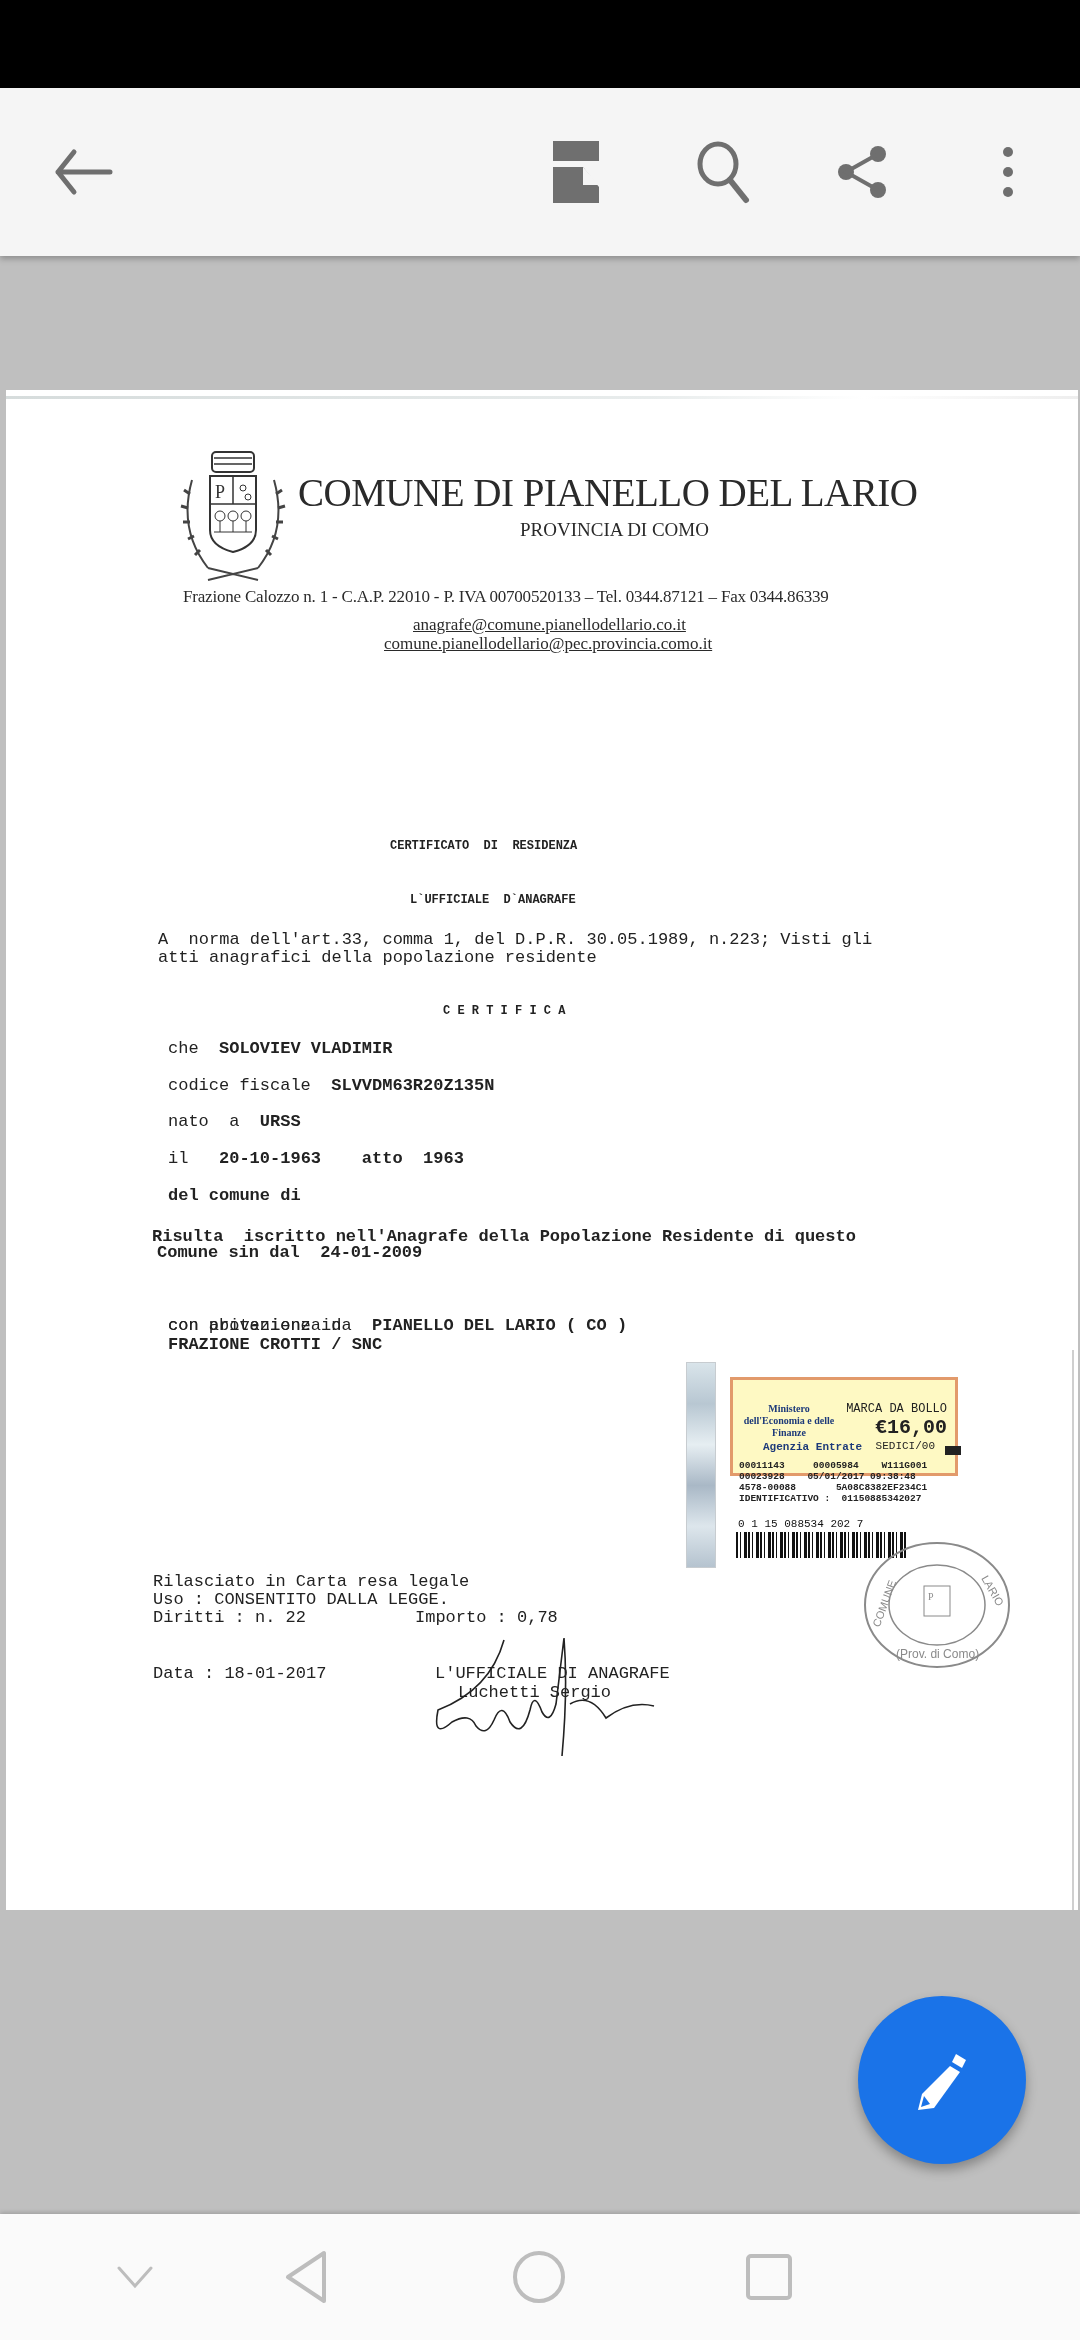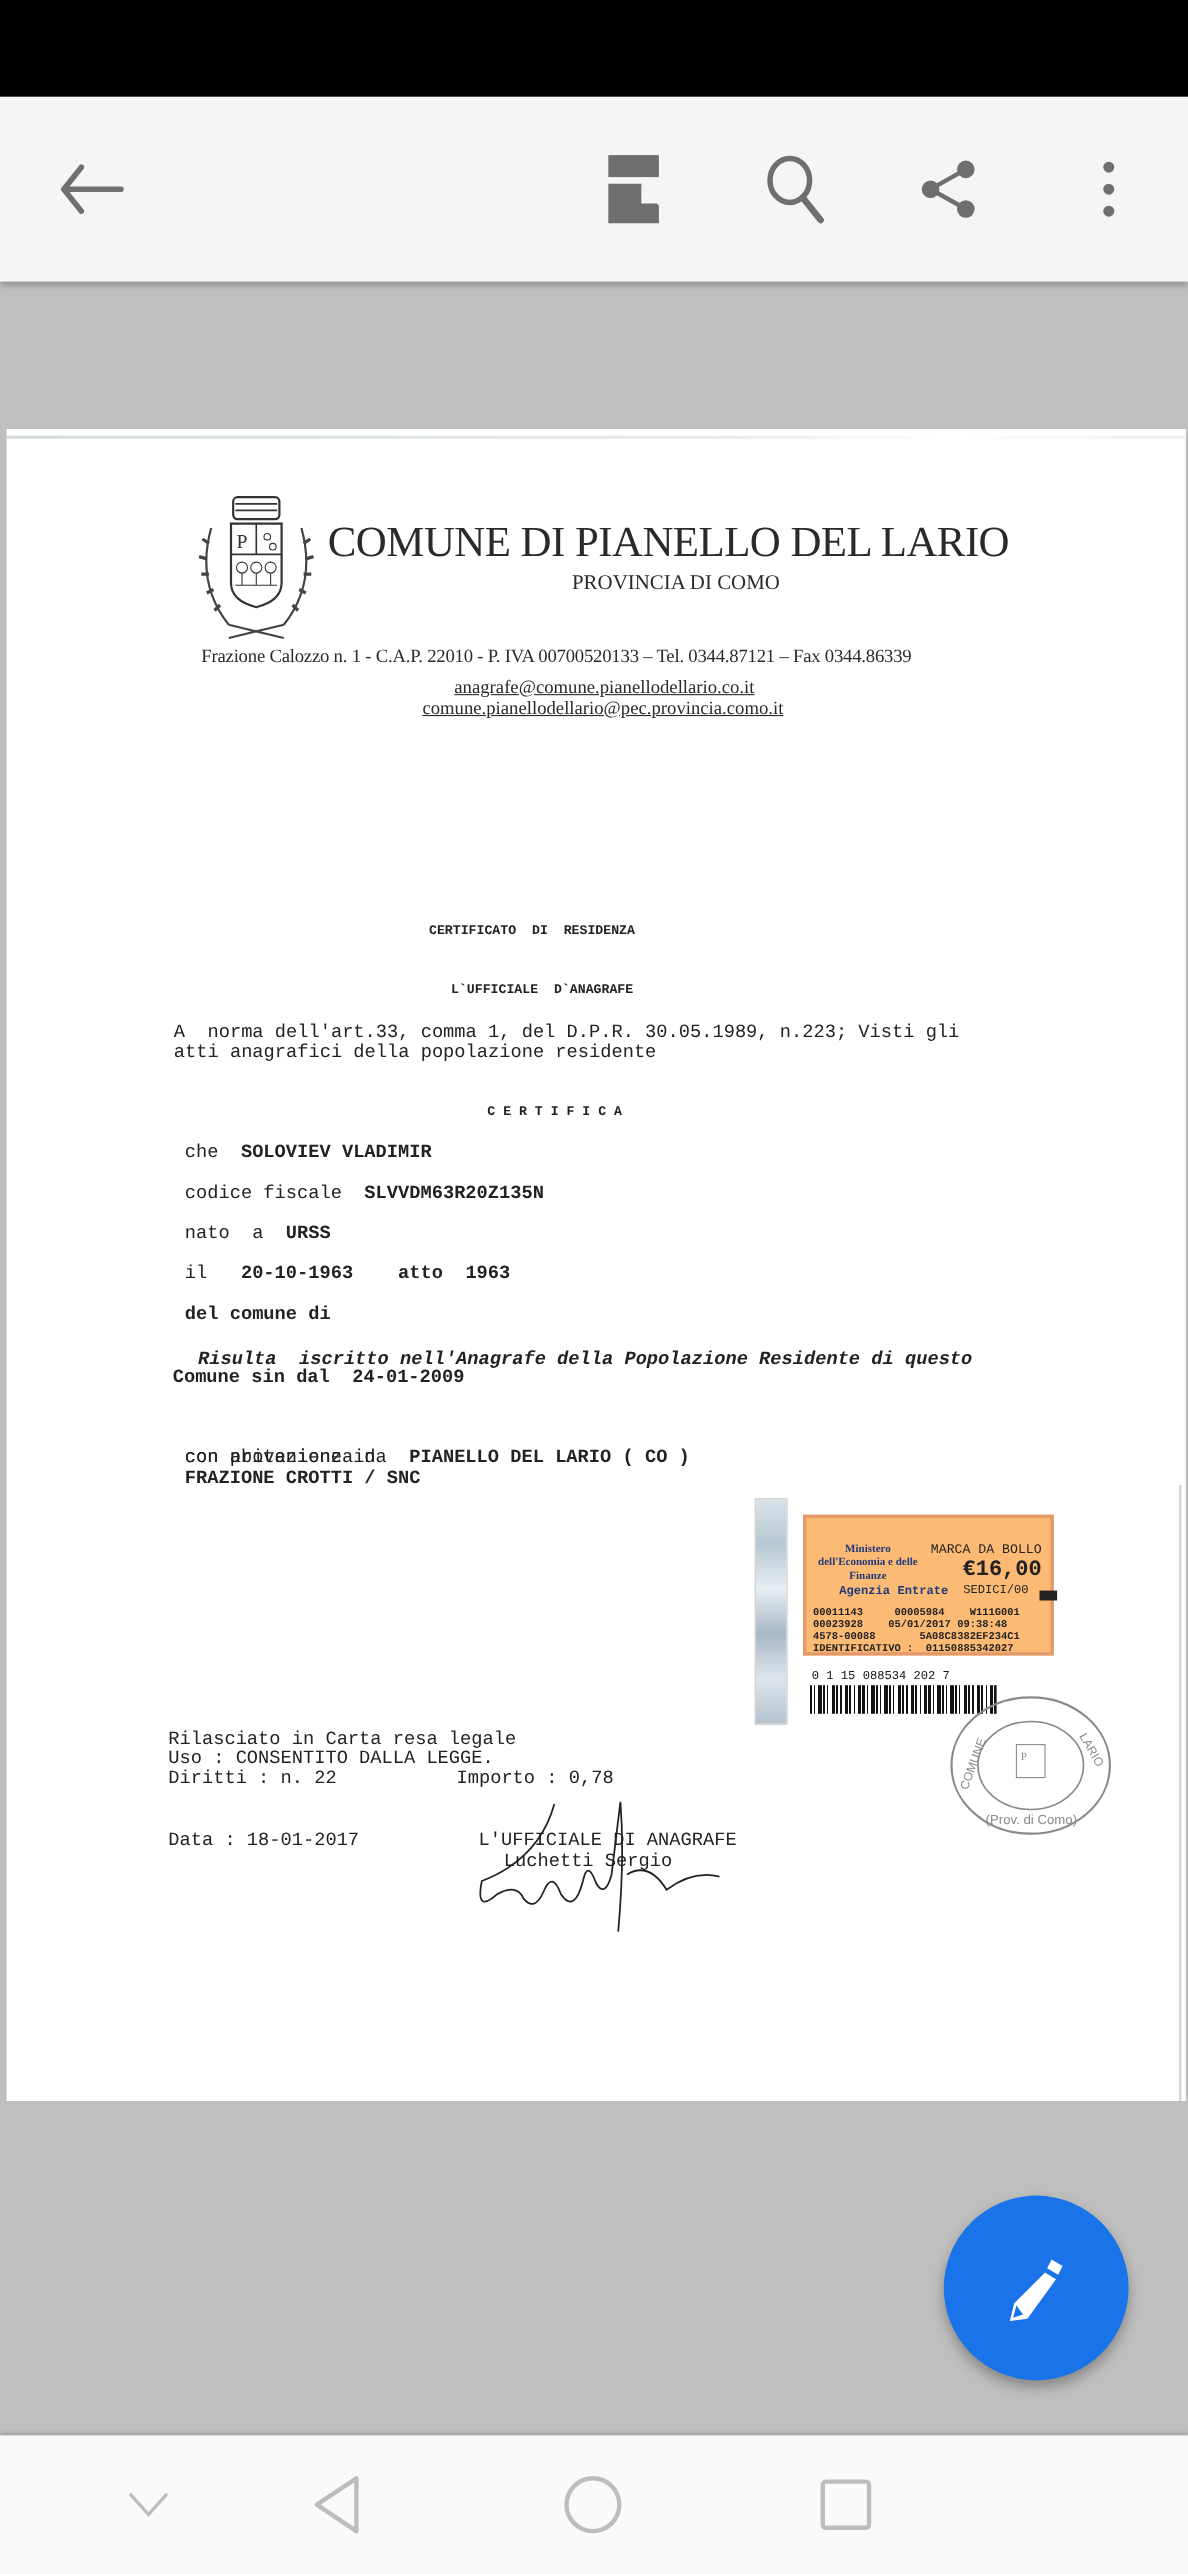--- a/index.html
+++ b/index.html
@@ -22,21 +22,21 @@
   .title-sub { left:520px; top:519px; font-size:19px; white-space:nowrap; }
   .address { left:183px; top:587px; font-size:17px; white-space:nowrap; letter-spacing:-0.2px; }
   .email1 { left:413px; top:615px; font-size:17px; text-decoration:underline; white-space:nowrap; }
   .email2 { left:384px; top:634px; font-size:17px; text-decoration:underline; white-space:nowrap; }
 
   .bold { font-weight:bold; }
   .center-head { font-weight:bold; font-size:12px; white-space:pre; }
 
   .stamp { position:absolute; left:686px; top:1362px; width:278px; height:200px; }
   .holo { position:absolute; left:0; top:0; width:28px; height:204px; background:linear-gradient(180deg,#d9e4ea,#b8c7d2 20%,#e6eef2 40%,#a9b8c6 60%,#dde6ec 80%,#b5c3cf); border:1px solid #c7ccd0; }
-  .marca { position:absolute; left:44px; top:15px; width:228px; height:128px; background:#fdba74; border:3px solid #e29a6b; box-sizing:border-box; font-family:"Liberation Mono", monospace; color:#222; }
+  .marca { position:absolute; left:44px; top:15px; width:228px; height:99px; background:#fef9c3; border:3px solid #e29a6b; box-sizing:border-box; font-family:"Liberation Mono", monospace; color:#222; }
   .marca .min { position:absolute; left:6px; top:23px; font-family:"Liberation Serif", serif; color:#1d3a7a; font-size:10px; font-weight:bold; line-height:12px; text-align:center; width:100px; }
   .marca .mdb { position:absolute; right:8px; top:22px; font-size:12px; }
   .marca .amt { position:absolute; right:8px; top:36px; font-size:20px; font-weight:bold; }
   .marca .sedici { position:absolute; right:20px; top:60px; font-size:11px; }
   .marca .black-tab { position:absolute; right:-6px; top:66px; width:16px; height:9px; background:#222; }
   .marca .agenzia { position:absolute; left:30px; top:62px; font-size:11px; color:#1d3a7a; font-weight:bold; line-height:11px; }
   .marca .codes { position:absolute; left:6px; top:80px; width:212px; font-size:9.5px; line-height:11px; font-weight:bold; white-space:pre; }
   .barcode-num { position:absolute; left:52px; top:156px; font-family:"Liberation Mono", monospace; font-size:11px; color:#111; white-space:pre; }
   .barcode { position:absolute; left:50px; top:170px; width:170px; height:26px; background:repeating-linear-gradient(90deg,#111 0 2px,#fff 2px 4px,#111 4px 5px,#fff 5px 8px,#111 8px 11px,#fff 11px 12px); }
 
@@ -124,21 +124,21 @@
 <div class="abs doc-mono center-head" style="left:410px; top:893px;">L`UFFICIALE  D`ANAGRAFE</div>
 <div class="abs doc-mono" style="left:158px; top:930px; white-space:pre;">A  norma dell'art.33, comma 1, del D.P.R. 30.05.1989, n.223; Visti gli</div>
 <div class="abs doc-mono" style="left:158px; top:948px; white-space:pre;">atti anagrafici della popolazione residente</div>
 <div class="abs doc-mono center-head" style="left:443px; top:1004px;">C E R T I F I C A</div>
 
 <div class="abs doc-mono" style="left:168px; top:1039px; white-space:pre;"><span>che</span>  <span class="bold">SOLOVIEV VLADIMIR</span></div>
 <div class="abs doc-mono" style="left:168px; top:1076px; white-space:pre;"><span>codice fiscale</span>  <span class="bold">SLVVDM63R20Z135N</span></div>
 <div class="abs doc-mono" style="left:168px; top:1112px; white-space:pre;"><span>nato  a</span>  <span class="bold">URSS</span></div>
 <div class="abs doc-mono" style="left:168px; top:1149px; white-space:pre;"><span>il</span>   <span class="bold">20-10-1963</span>    <span class="bold">atto</span>  <span class="bold">1963</span></div>
 <div class="abs doc-mono bold" style="left:168px; top:1186px; white-space:pre;">del comune di</div>
-<div class="abs doc-mono bold" style="left:180px; top:1227px; white-space:pre;font-style:italic;">Risulta  iscritto nell'Anagrafe della Popolazione Residente di questo</div>
+<div class="abs doc-mono bold" style="left:152px; top:1227px; white-space:pre;">Risulta  iscritto nell'Anagrafe della Popolazione Residente di questo</div>
 <div class="abs doc-mono bold" style="left:157px; top:1243px; white-space:pre;"><span>Comune sin dal</span>  <span>24-01-2009</span></div>
 <div class="abs doc-mono" style="left:168px; top:1280px; white-space:pre;margin-top:36px;"><span>con provenienza da</span>  <span class="bold">PIANELLO DEL LARIO ( CO )</span></div>
 <div class="abs doc-mono" style="left:168px; top:1316px; white-space:pre;">con abitazione in</div>
 <div class="abs doc-mono bold" style="left:168px; top:1335px; white-space:pre;">FRAZIONE CROTTI / SNC</div>
 
 <div class="stamp">
   <div class="holo"></div>
   <div class="marca">
     <div class="min">Ministero dell'Economia e delle Finanze</div>
     <div class="mdb">MARCA DA BOLLO</div>

